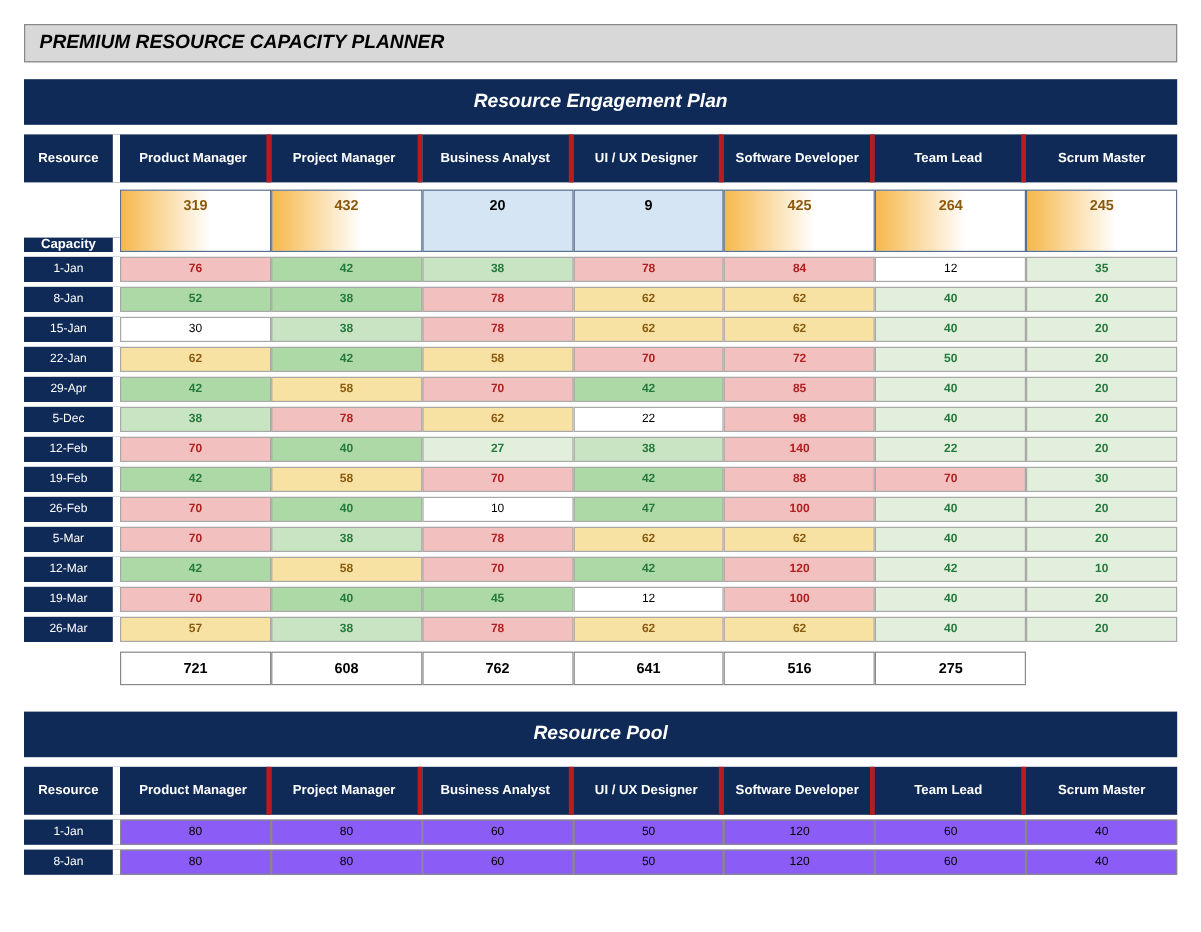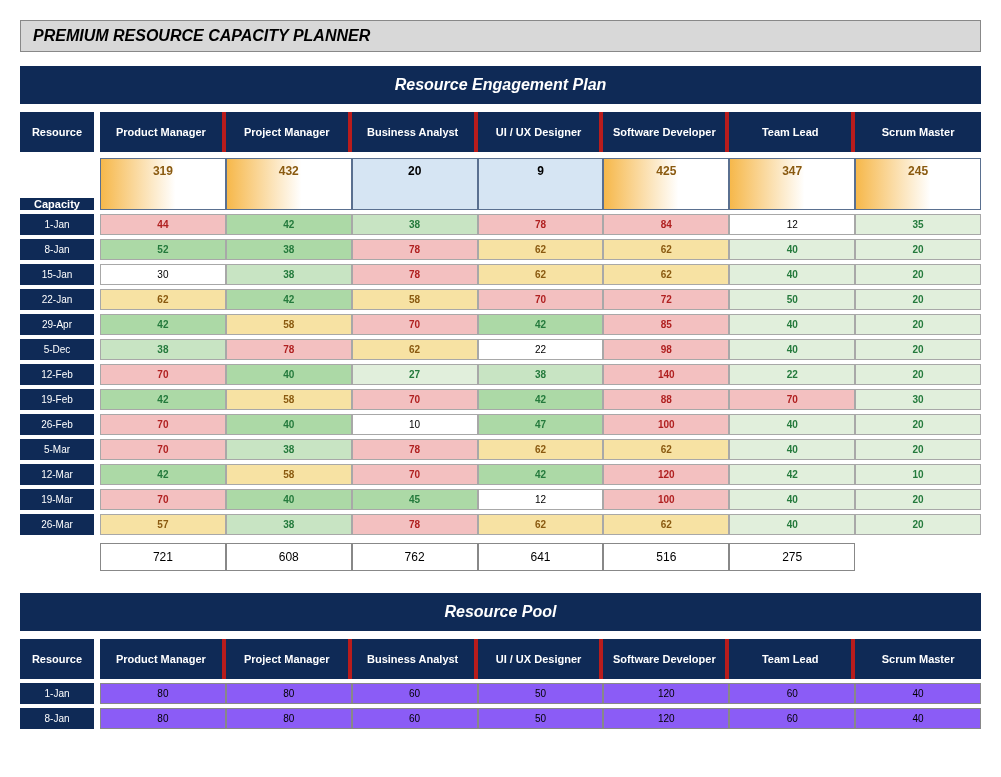--- a/index.html
+++ b/index.html
@@ -87,21 +87,21 @@
   }
   .green-d { background:#acd9a6; color:#247a3c; font-weight:bold;}
   .green-l { background:#e1efdc; color:#247a3c; font-weight:bold;}
   .green-m { background:#c8e4c3; color:#247a3c; font-weight:bold;}
   .amber  { background:#f7e2a3; color:#8a5a10; font-weight:bold;}
   .red    { background:#f3c0c0; color:#b02020; font-weight:bold;}
   .white  { background:#fff; color:#000; }
   .total-row .data-cell {
     background:#fff;
     color:#000;
-    font-weight:normal;
+    font-weight:bold;
     font-size:12px;
     padding:6px 0;
     border:1px solid #888;
   }
   .total-row .date-label { background:#fff; }
   .pool-cell {
     background:#8b5cf6;
     color:#000;
     text-align:center;
     font-size:10px;
@@ -127,28 +127,28 @@
   <div class="hcell noborder">Scrum Master</div>
 </div>
 
 <div class="grid cap-row" id="cap-row">
   <div class="cap-label">Capacity</div>
 <div class="cap-cell amber">319</div>
     <div class="cap-cell amber">432</div>
     <div class="cap-cell">20</div>
     <div class="cap-cell">9</div>
     <div class="cap-cell amber">425</div>
-    <div class="cap-cell amber">347</div>
+    <div class="cap-cell amber">264</div>
     <div class="cap-cell amber">245</div>
   </div>
 
 <div id="data-rows">
     <div class="grid data-row">
       <div class="date-label">1-Jan</div>
-      <div class="data-cell red">44</div>
+      <div class="data-cell red">76</div>
       <div class="data-cell green-d">42</div>
       <div class="data-cell green-m">38</div>
       <div class="data-cell red">78</div>
       <div class="data-cell red">84</div>
       <div class="data-cell white">12</div>
       <div class="data-cell green-l">35</div>
     </div>
     <div class="grid data-row">
       <div class="date-label">8-Jan</div>
       <div class="data-cell green-d">52</div>

